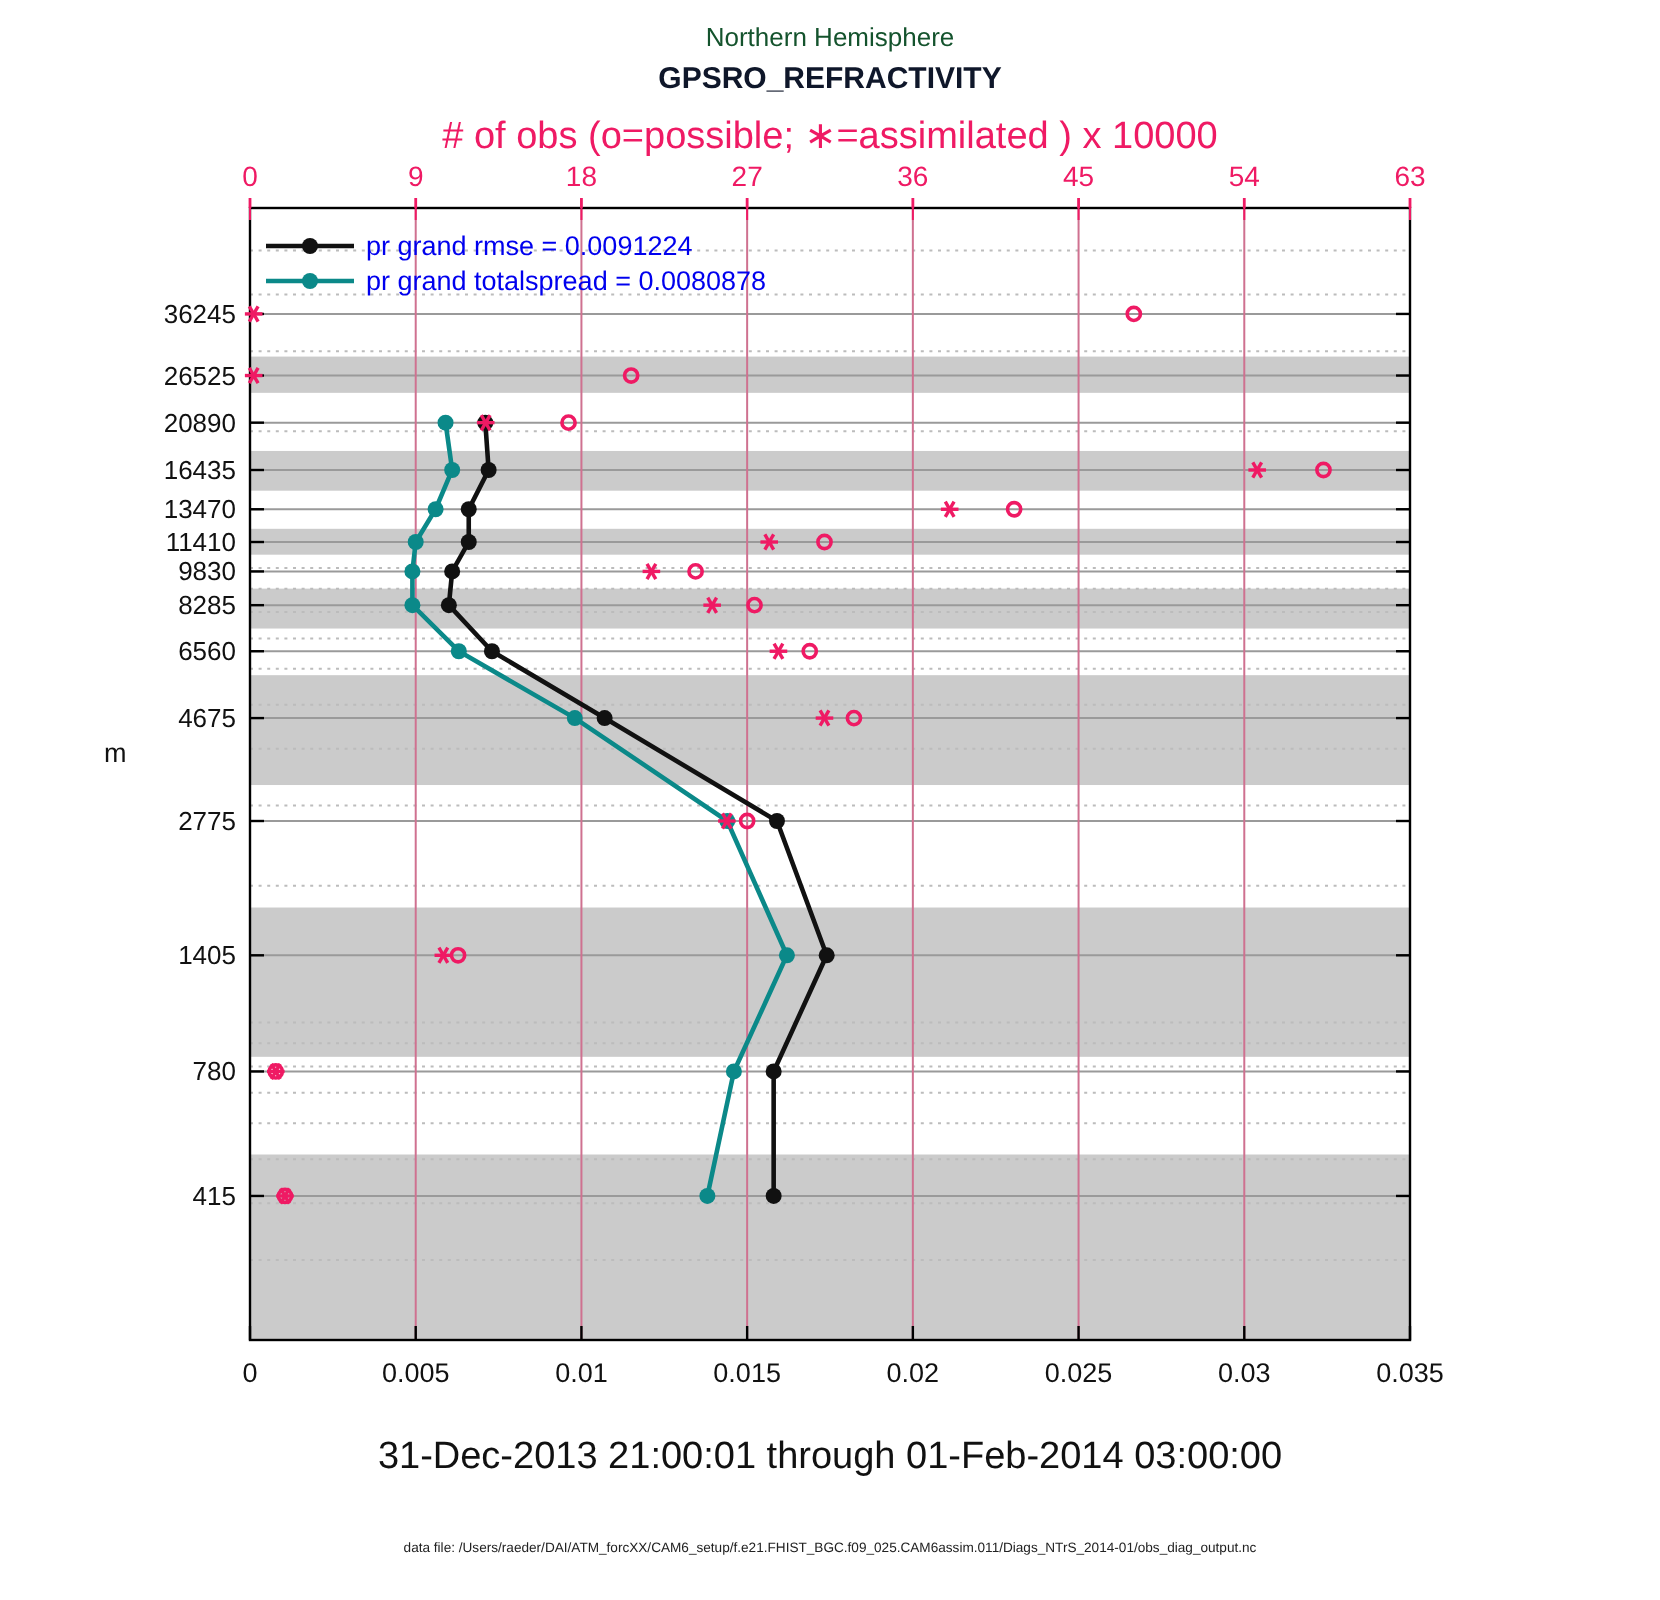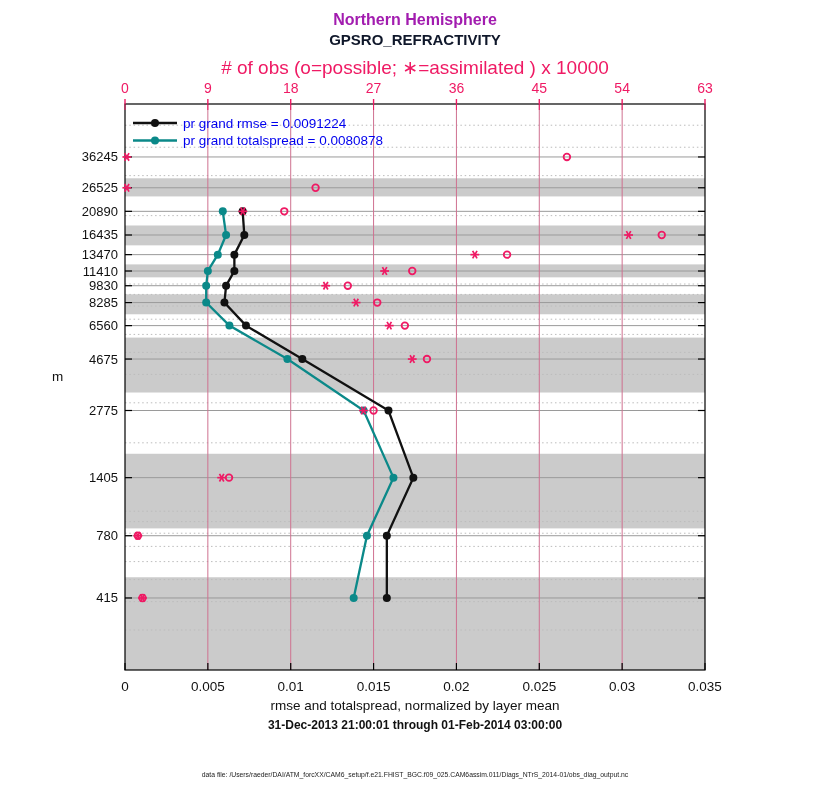--- a/index.html
+++ b/index.html
@@ -1,23 +1,23 @@
 <!DOCTYPE html>
 <html><head>
 <meta charset="utf-8">
 <style>
   html,body{margin:0;padding:0;background:#fff;}
   .stage{position:relative;width:830px;height:800px;background:#ffffff;
          font-family:"Liberation Sans",sans-serif;overflow:hidden;}
   .ctr{position:absolute;left:0;width:830px;text-align:center;}
-  .t1{top:11px;font-size:16px;font-weight:bold;color:#a21caf;}
+  .t1{top:11px;font-size:13px;font-weight:normal;color:#14532d;}
   .t2{top:31px;font-size:15px;font-weight:bold;color:#0f172a;}
   .obs{top:56px;font-size:19px;color:#ef1a64;}
   .xl1{top:698px;font-size:13.5px;color:#111;}
-  .xl2{top:718px;font-size:12px;color:#111;font-weight:bold;}
+  .xl2{top:718px;font-size:19px;color:#111;}
   .yl{position:absolute;left:52px;top:369px;font-size:13.5px;color:#111;}
   .df{top:771px;font-size:6.8px;color:#222;letter-spacing:0px;}
   svg{position:absolute;left:0;top:0;}
 </style>
 </head>
 <body>
 
 <div class="stage">
   <div class="ctr t1">Northern Hemisphere</div>
   <div class="ctr t2">GPSRO_REFRACTIVITY</div>
@@ -267,16 +267,15 @@
         <line x1="133" x2="177" y1="123" y2="123" stroke="#111111" stroke-width="2.3"></line>
         <circle cx="155" cy="123" r="4" fill="#111111"></circle>
         <text x="183" y="127.5" font-size="13.5px" fill="#0000ee">pr grand rmse = 0.0091224</text>
         <line x1="133" x2="177" y1="140.5" y2="140.5" stroke="#0b8989" stroke-width="2.3"></line>
         <circle cx="155" cy="140.5" r="4" fill="#0b8989"></circle>
         <text x="183" y="145" font-size="13.5px" fill="#0000ee">pr grand totalspread = 0.0080878</text>
       </g>
     </svg>
 
   <div class="yl">m</div>
-  <div class="ctr xl1">rmse and totalspread, normalized by layer mean</div>
   <div class="ctr xl2">31-Dec-2013 21:00:01 through 01-Feb-2014 03:00:00</div>
   <div class="ctr df">data file: /Users/raeder/DAI/ATM_forcXX/CAM6_setup/f.e21.FHIST_BGC.f09_025.CAM6assim.011/Diags_NTrS_2014-01/obs_diag_output.nc</div>
 </div>
 
 </body></html>

